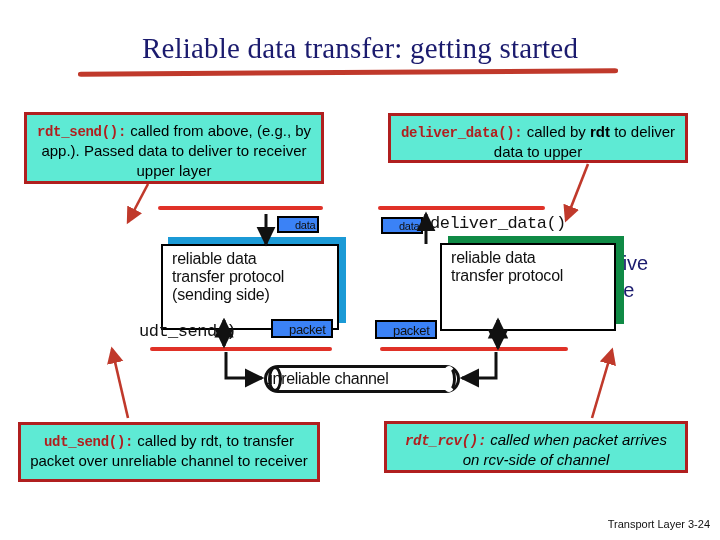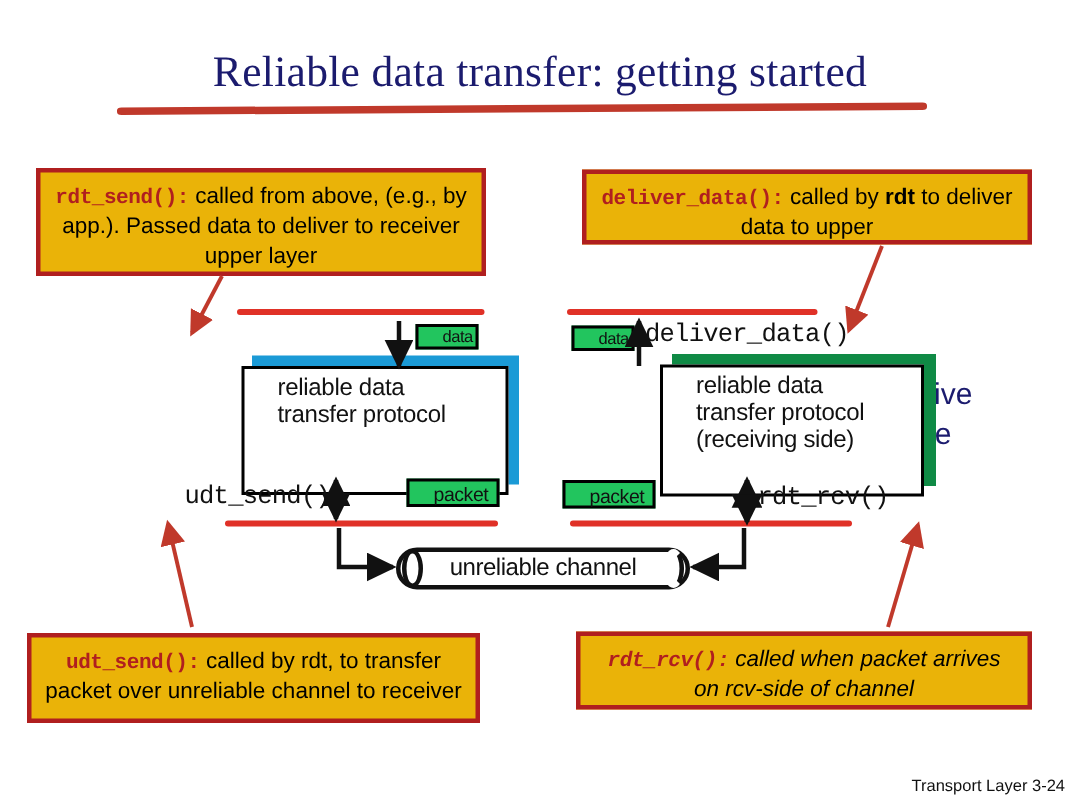--- a/index.html
+++ b/index.html
@@ -26,21 +26,21 @@
     position:absolute;left:78px;top:70px;width:540px;height:5px;
     background:#c0392b;
     border-radius:3px/2px;
     transform:rotate(-0.35deg);
   }
 
   
   .callout{
     position:absolute;
     border:3px solid #b01f1f;
-    background:#eab308;
+    background:#5eead4;
     box-sizing:border-box;
     text-align:center;
     color:#000;
     font-size:15px;
     line-height:1.32;
     padding:6px 8px;
   }
   .callout .api{
     font-family:"Liberation Mono", monospace;
     font-weight:bold;
@@ -70,47 +70,47 @@
   
   .proto-shadow{position:absolute;}
   .proto-box{
     position:absolute;
     background:#ffffff;
     border:2px solid #000;
     box-sizing:border-box;
     font-size:16px;
     line-height:1.14;
     color:#111;
-    padding:4px 22px;
+    padding:4px 9px;
     letter-spacing:-.2px;
   }
   #shadow-send{left:168px;top:237px;width:178px;height:86px;background:#1b9ad6;}
   #box-send{left:161px;top:244px;width:178px;height:86px;}
   #shadow-recv{left:448px;top:236px;width:176px;height:88px;background:#0f8a45;}
   #box-recv{left:440px;top:243px;width:176px;height:88px;}
 
   
   .mono-label{
     position:absolute;
     font-family:"Liberation Mono", monospace;
     font-size:17px;
     color:#111;
     white-space:nowrap;
     letter-spacing:-.5px;
   }
   #lbl-rdt-send{left:146px;top:213px;}
   #lbl-deliver-data{left:430px;top:214px;}
-  #lbl-udt-send{left:123px;top:322px;}
+  #lbl-udt-send{left:139px;top:322px;}
   #lbl-rdt-rcv{left:505px;top:323px;}
 
   
   .chip{
     position:absolute;
     border:2px solid #000;
-    background:#22c55e;
+    background:#3b82f6;
     box-sizing:border-box;
     font-size:11px;
     color:#111;
     text-align:center;
     letter-spacing:-.3px;
     line-height:1;
     padding:2px 16px;
     white-space:nowrap;
   }
   #chip-data-left{left:277px;top:216px;width:42px;height:17px;}
@@ -132,21 +132,21 @@
     background:#fff;box-sizing:border-box;
   }
   #channel-cap-r{
     position:absolute;left:442px;top:366px;width:14px;height:26px;
     border:3px solid #111;border-radius:50%;
     background:#fff;box-sizing:border-box;
     border-left-color:transparent;border-top-color:transparent;border-bottom-color:transparent;
   }
   #channel-text{
     position:absolute;left:264px;top:370px;width:196px;
-    text-align:center;font-size:16px;color:#111;letter-spacing:-.3px;
+    font-size:16px;color:#111;letter-spacing:-.3px;
     white-space:nowrap;
   }
 
   
   .red-bar{position:absolute;background:#e03127;height:4px;border-radius:2px;}
   #bar-tl{left:158px;top:206px;width:165px;}
   #bar-tr{left:378px;top:206px;width:167px;}
   #bar-bl{left:150px;top:347px;width:182px;}
   #bar-br{left:380px;top:347px;width:188px;}
 
@@ -189,32 +189,31 @@
 
   <div class="side-label" id="receive-side">
     <div>receive</div>
     <div>side</div>
   </div>
 
   <div class="proto-shadow" id="shadow-send"></div>
   <div class="proto-box" id="box-send">
     <div>reliable data</div>
     <div>transfer protocol</div>
+    <div>(sending side)</div>
   </div>
 
   <div class="proto-shadow" id="shadow-recv"></div>
   <div class="proto-box" id="box-recv">
     <div>reliable data</div>
     <div>transfer protocol</div>
-    <div>(receiving side)</div>
   </div>
 
   <div class="mono-label" id="lbl-deliver-data">deliver_data()</div>
   <div class="mono-label" id="lbl-udt-send">udt_send()</div>
-  <div class="mono-label" id="lbl-rdt-rcv">rdt_rcv()</div>
 
   <div class="chip" id="chip-data-left">data</div>
   <div class="chip" id="chip-data-right">data</div>
   <div class="chip" id="chip-packet-left">packet</div>
   <div class="chip" id="chip-packet-right">packet</div>
 
   <div id="channel"></div>
   <div id="channel-cap"></div>
   <div id="channel-cap-r"></div>
   <div id="channel-text">unreliable channel</div>

